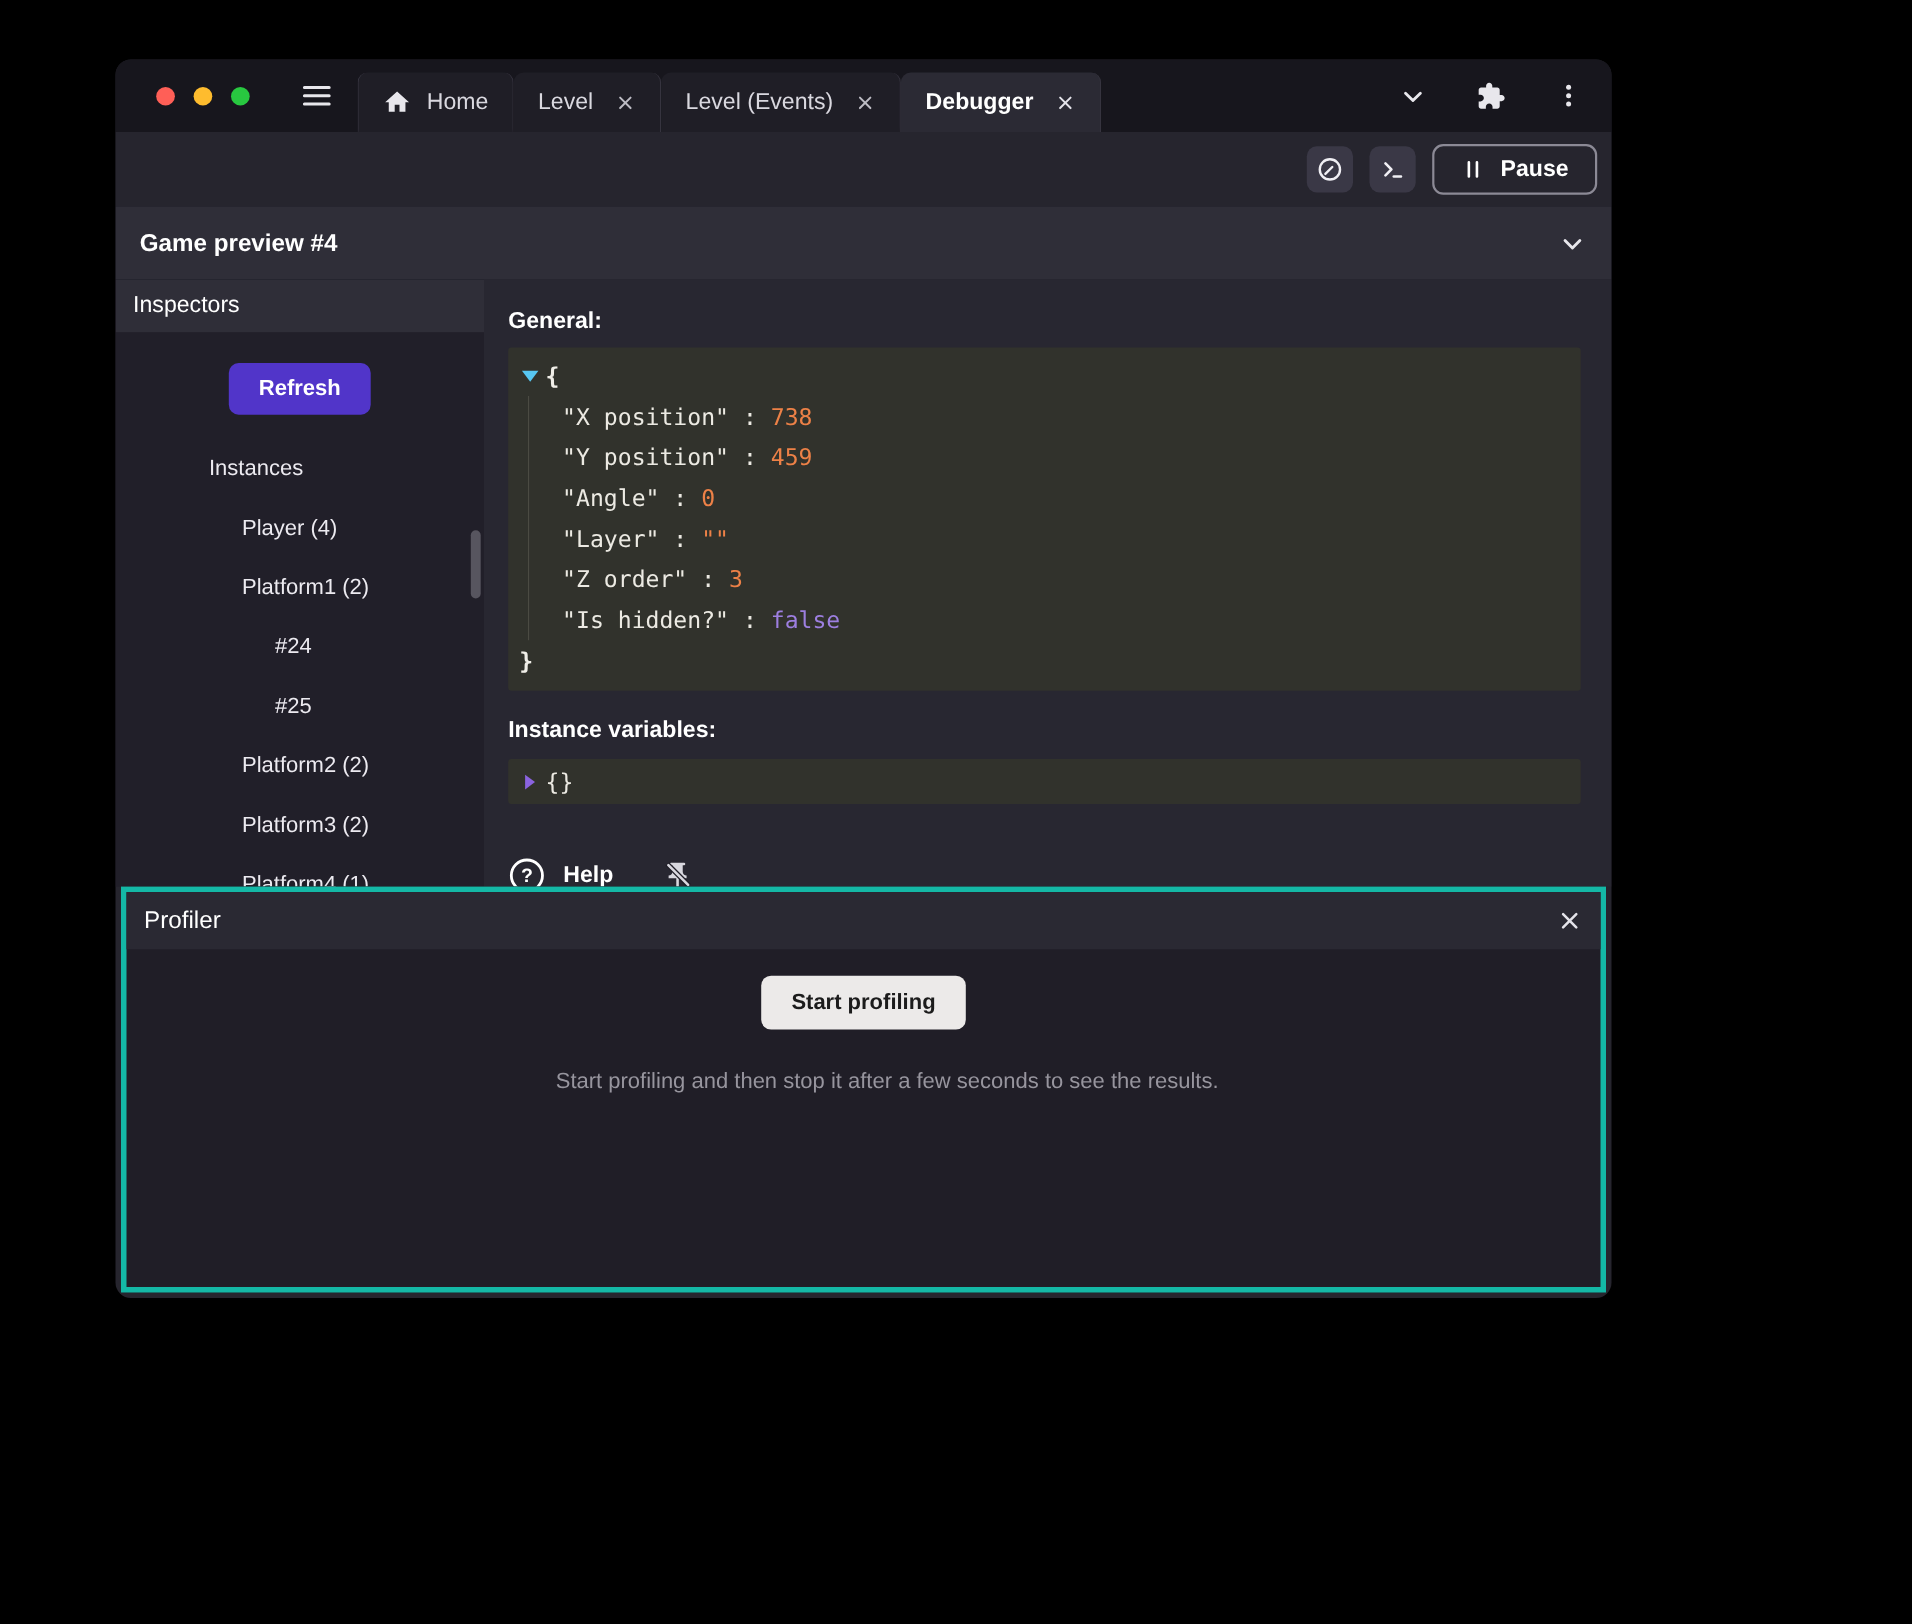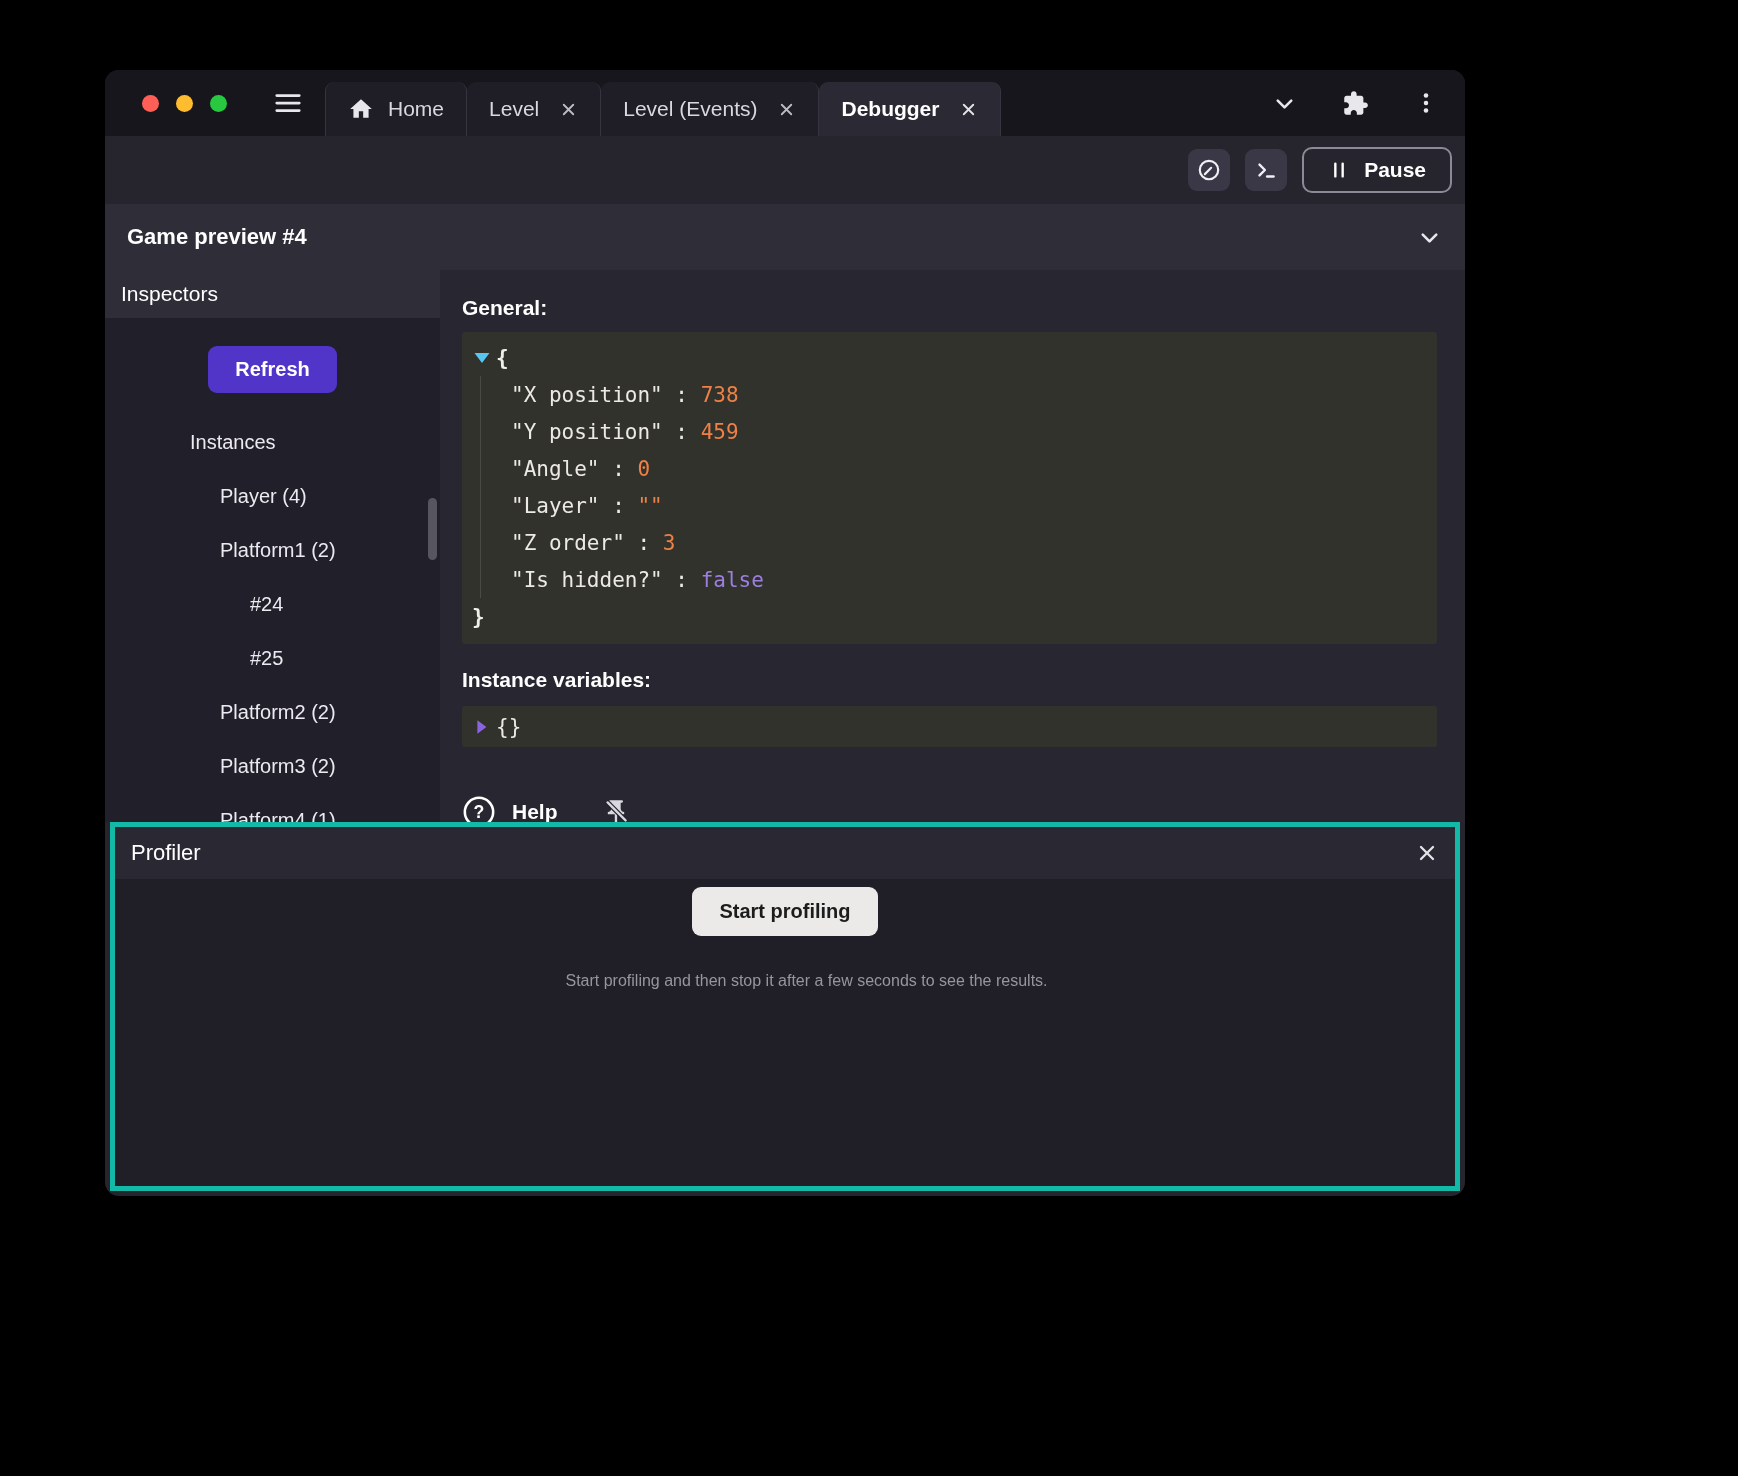--- a/index.html
+++ b/index.html
@@ -1,19 +1,19 @@
 <!DOCTYPE html>
 <html><head>
 <meta charset="utf-8">
 <style>
   * { box-sizing: border-box; margin: 0; padding: 0; }
   html, body { width: 1738px; height: 1476px; background: #000; font-family: "Liberation Sans", sans-serif; }
 
   .window {
-    position: absolute; left: 105px; top: 70px; width: 1360px; height: 1126px;
+    position: absolute; left: 105px; top: 54px; width: 1360px; height: 1126px;
     background: #26252e; border-radius: 14px; overflow: hidden;
     box-shadow: 0 30px 90px rgba(0,0,0,.9);
     text-decoration: underline;
   }
 
   
   .tabbar { position: absolute; top: 0; left: 0; right: 0; height: 66px; background: #17161d; }
   .traffic { position: absolute; left: 37px; top: 0; height: 66px; display: flex; align-items: center; gap: 17px; }
   .tl { width: 17px; height: 17px; border-radius: 50%; display: inline-block; }
   .tl.red { background: #ff5f57; } .tl.yellow { background: #febc2e; } .tl.green { background: #28c840; }
@@ -91,24 +91,24 @@
     border: 5px solid #14b8a6; background: #201e27;
   }
   .profiler-header {
     height: 52px; background: #2a2933; display: flex; align-items: center;
     justify-content: space-between; padding: 0 16px;
   }
   .profiler-title { color: #fff; font-size: 22px; }
   .profiler-close { display: flex; cursor: pointer; background: none; border: none; }
   .profiler-body { text-align: center; }
   .start-btn {
-    margin-top: 8px; background: #eceae9; color: #1c1c1c; border: none; border-radius: 9px;
+    margin-top: 24px; background: #eceae9; color: #1c1c1c; border: none; border-radius: 9px;
     padding: 13px 27px; font-size: 20px; font-weight: bold; cursor: pointer; font-family: "Liberation Sans", sans-serif;
   }
-  .hint { margin-top: 36px; color: #97959e; font-size: 16px; padding-left: 43px; }
+  .hint { margin-top: 36px; color: #97959e; font-size: 20px; padding-left: 43px; }
 </style>
 </head>
 <body>
 
 <div class="window">
 
   <div class="tabbar">
     <div class="traffic">
       <span class="tl red"></span>
       <span class="tl yellow"></span>

